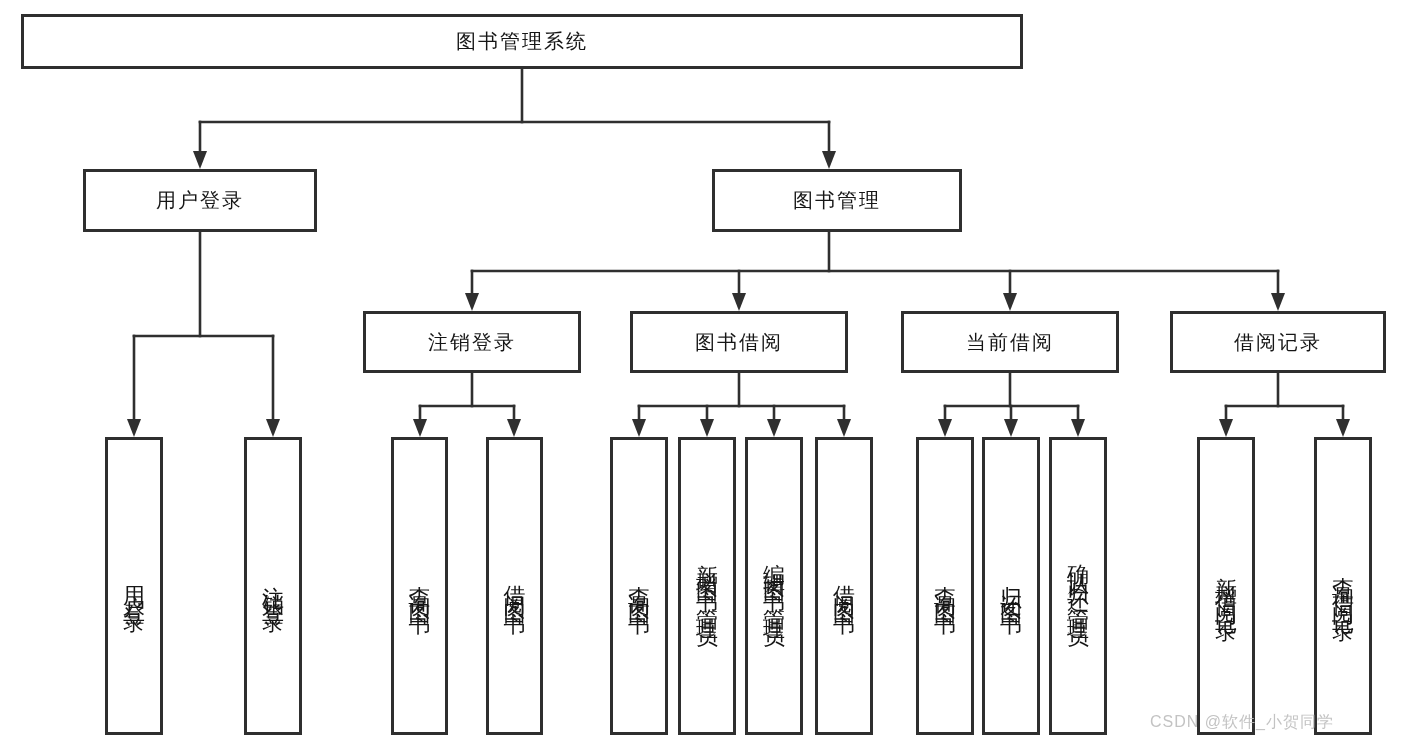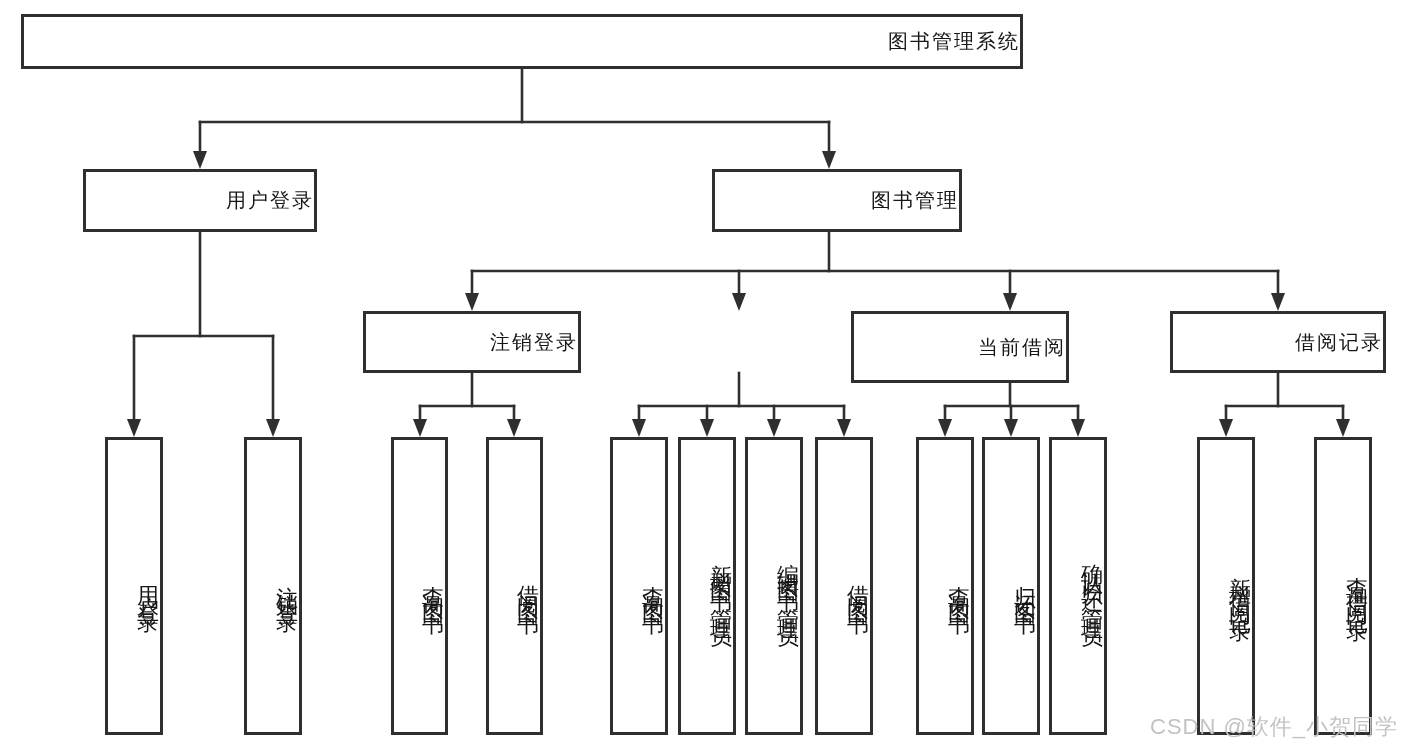--- a/index.html
+++ b/index.html
@@ -11,30 +11,30 @@
   html,body{margin:0;padding:0;background:var(--bg);}
   body{font-family:"Liberation Sans","DejaVu Sans",sans-serif;}
   #stage{
     position:relative;width:1405px;height:747px;background:var(--bg);overflow:hidden;
   }
   #wires{position:absolute;left:0;top:0;width:1405px;height:747px;}
   #wires line{stroke:var(--line);stroke-width:2.6;stroke-linecap:square;}
   #wires polygon{fill:var(--line);}
   .box{
     position:absolute;box-sizing:border-box;background:#fff;border:3px solid var(--line);
-    display:flex;align-items:center;justify-content:flex-end;
+    display:flex;align-items:center;justify-content:center;
   }
   .box .lbl{color:var(--text);white-space:nowrap;}
   .h .lbl{font-size:20px;letter-spacing:2px;}
   .v .lbl{
     writing-mode:vertical-rl;text-orientation:mixed;
     font-size:22px;letter-spacing:9px;line-height:1.1;white-space:normal;
   }
   #watermark{
-    position:absolute;left:1150px;top:712px;font-size:22px;color:var(--wm);
+    position:absolute;left:1150px;top:712px;font-size:16px;color:var(--wm);
     letter-spacing:1px;white-space:nowrap;
   }
 </style>
 </head>
 <body>
 
 <div id="stage">
 
   <svg id="wires" viewBox="0 0 1405 747" xmlns="http://www.w3.org/2000/svg">
 
@@ -119,21 +119,24 @@
   <div class="box h" style="left:83px;top:169px;width:234px;height:63px">
     <span class="lbl">用户登录</span>
   </div>
   <div class="box h" style="left:712px;top:169px;width:250px;height:63px">
     <span class="lbl">图书管理</span>
   </div>
 
   <div class="box h" style="left:363px;top:311px;width:218px;height:62px">
     <span class="lbl">注销登录</span>
   </div>
-  <div class="box h" style="left:851px;top:311px;width:218px;height:72px">
+  <div class="box h" style="left:630px;top:311px;width:218px;height:62px">
+    <span class="lbl">图书借阅</span>
+  </div>
+  <div class="box h" style="left:901px;top:311px;width:218px;height:62px">
     <span class="lbl">当前借阅</span>
   </div>
   <div class="box h" style="left:1170px;top:311px;width:216px;height:62px">
     <span class="lbl">借阅记录</span>
   </div>
 
   <div class="box v" style="left:105px;top:437px;width:58px;height:298px">
     <span class="lbl">用户登录</span>
   </div>
   <div class="box v" style="left:244px;top:437px;width:58px;height:298px">

